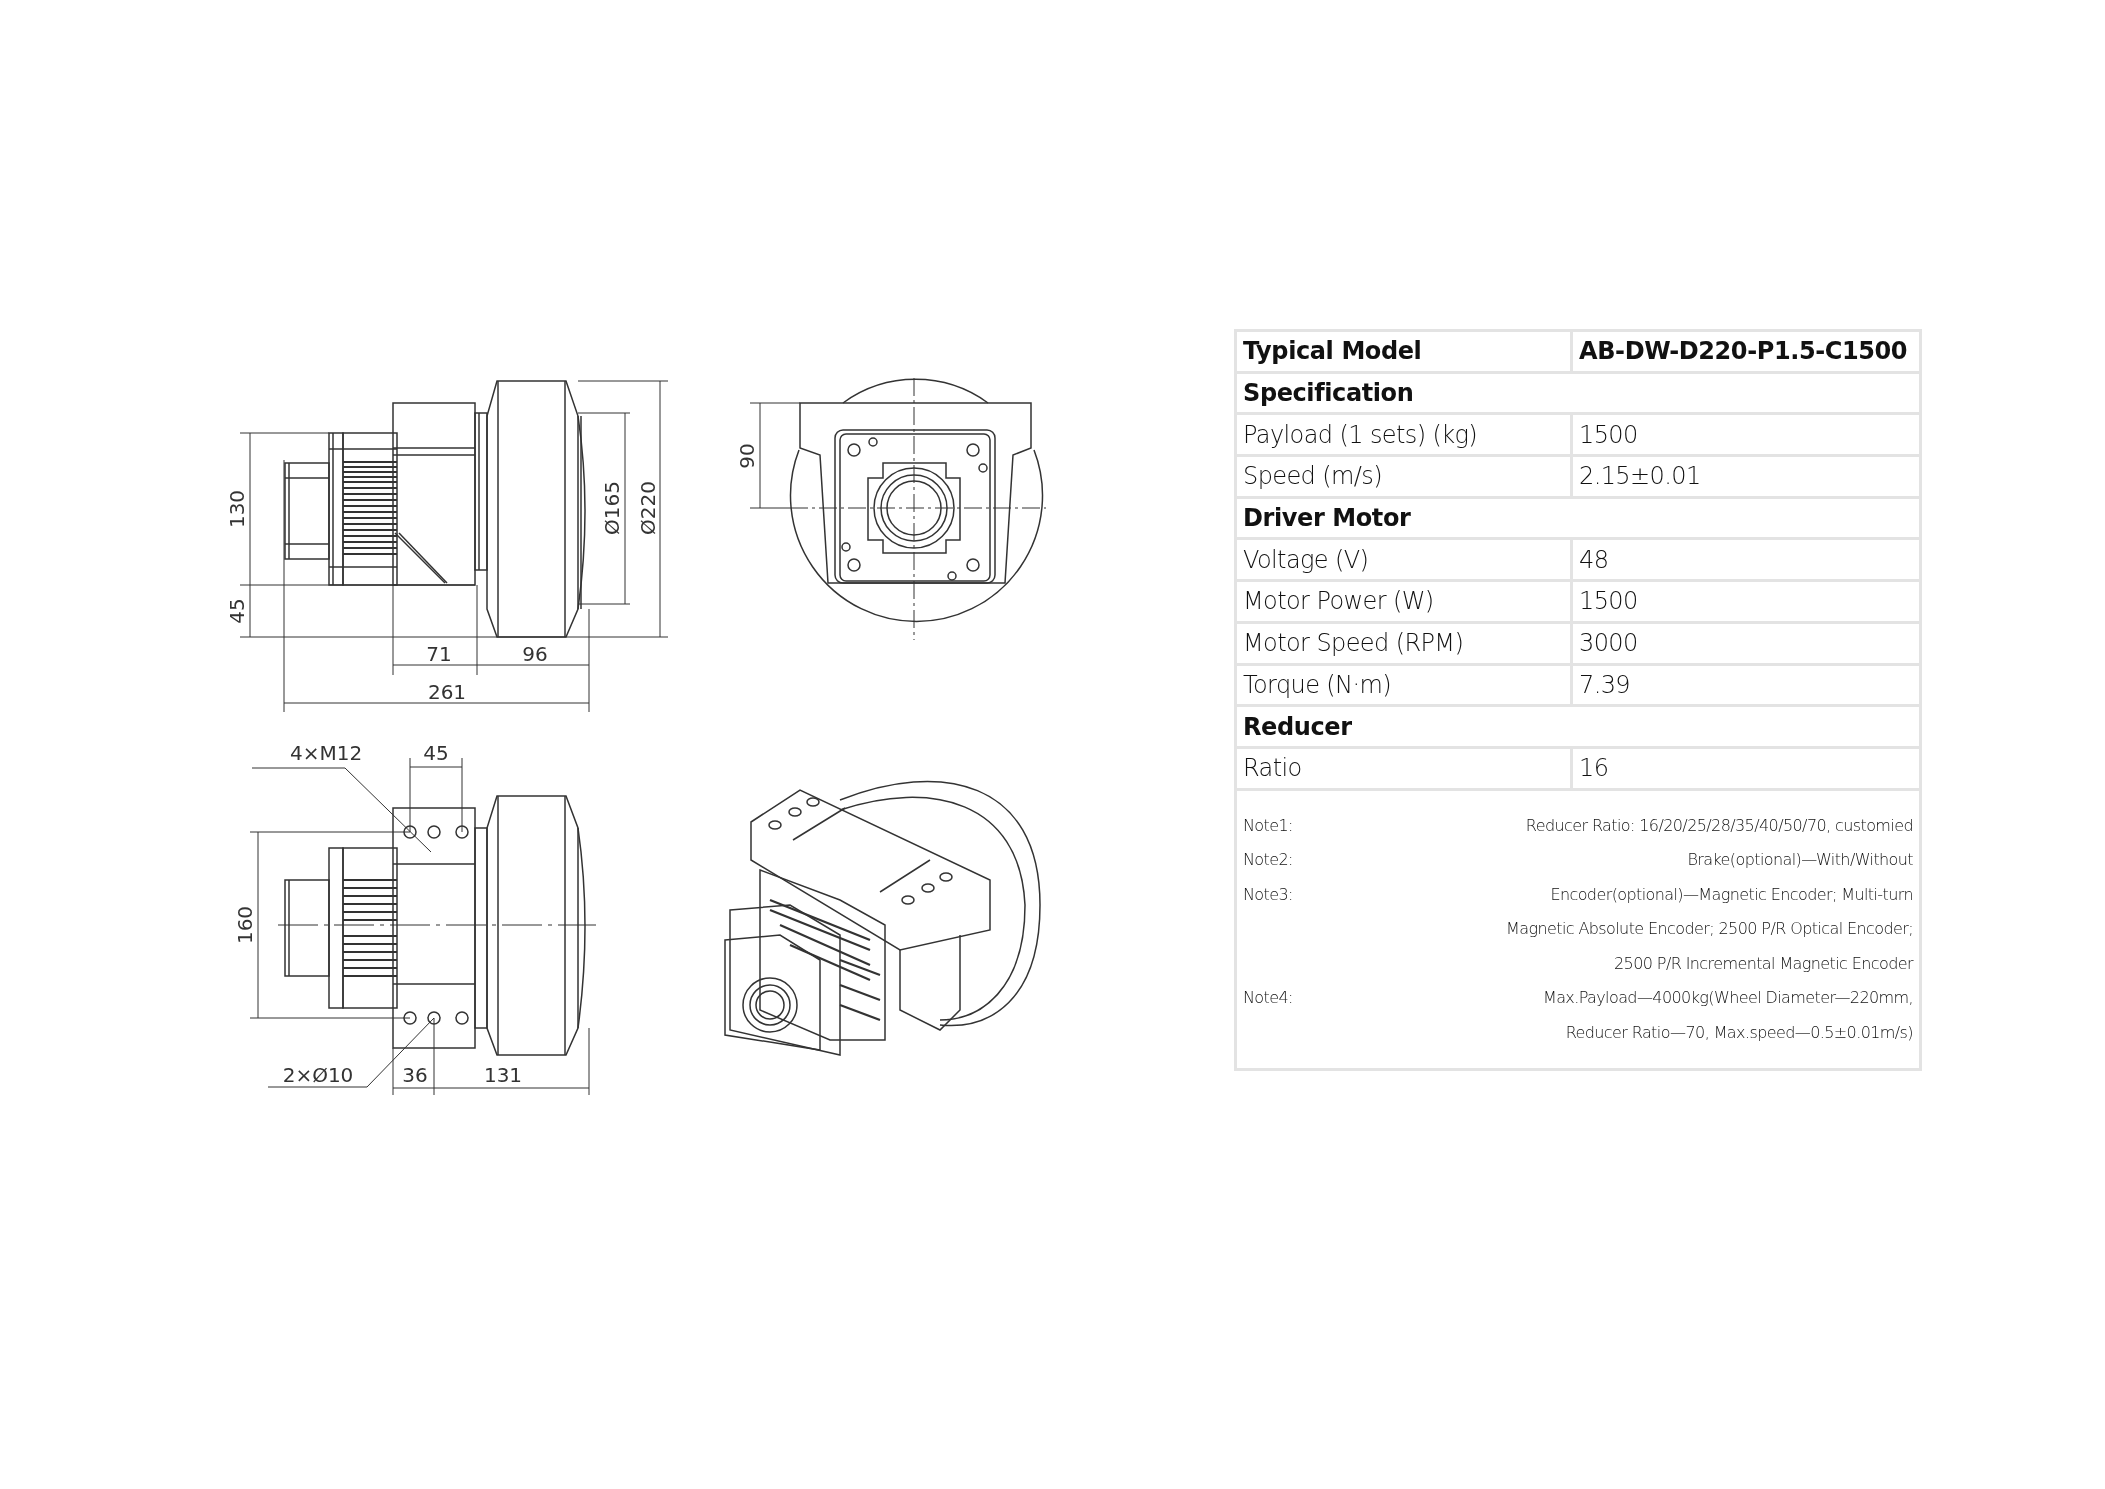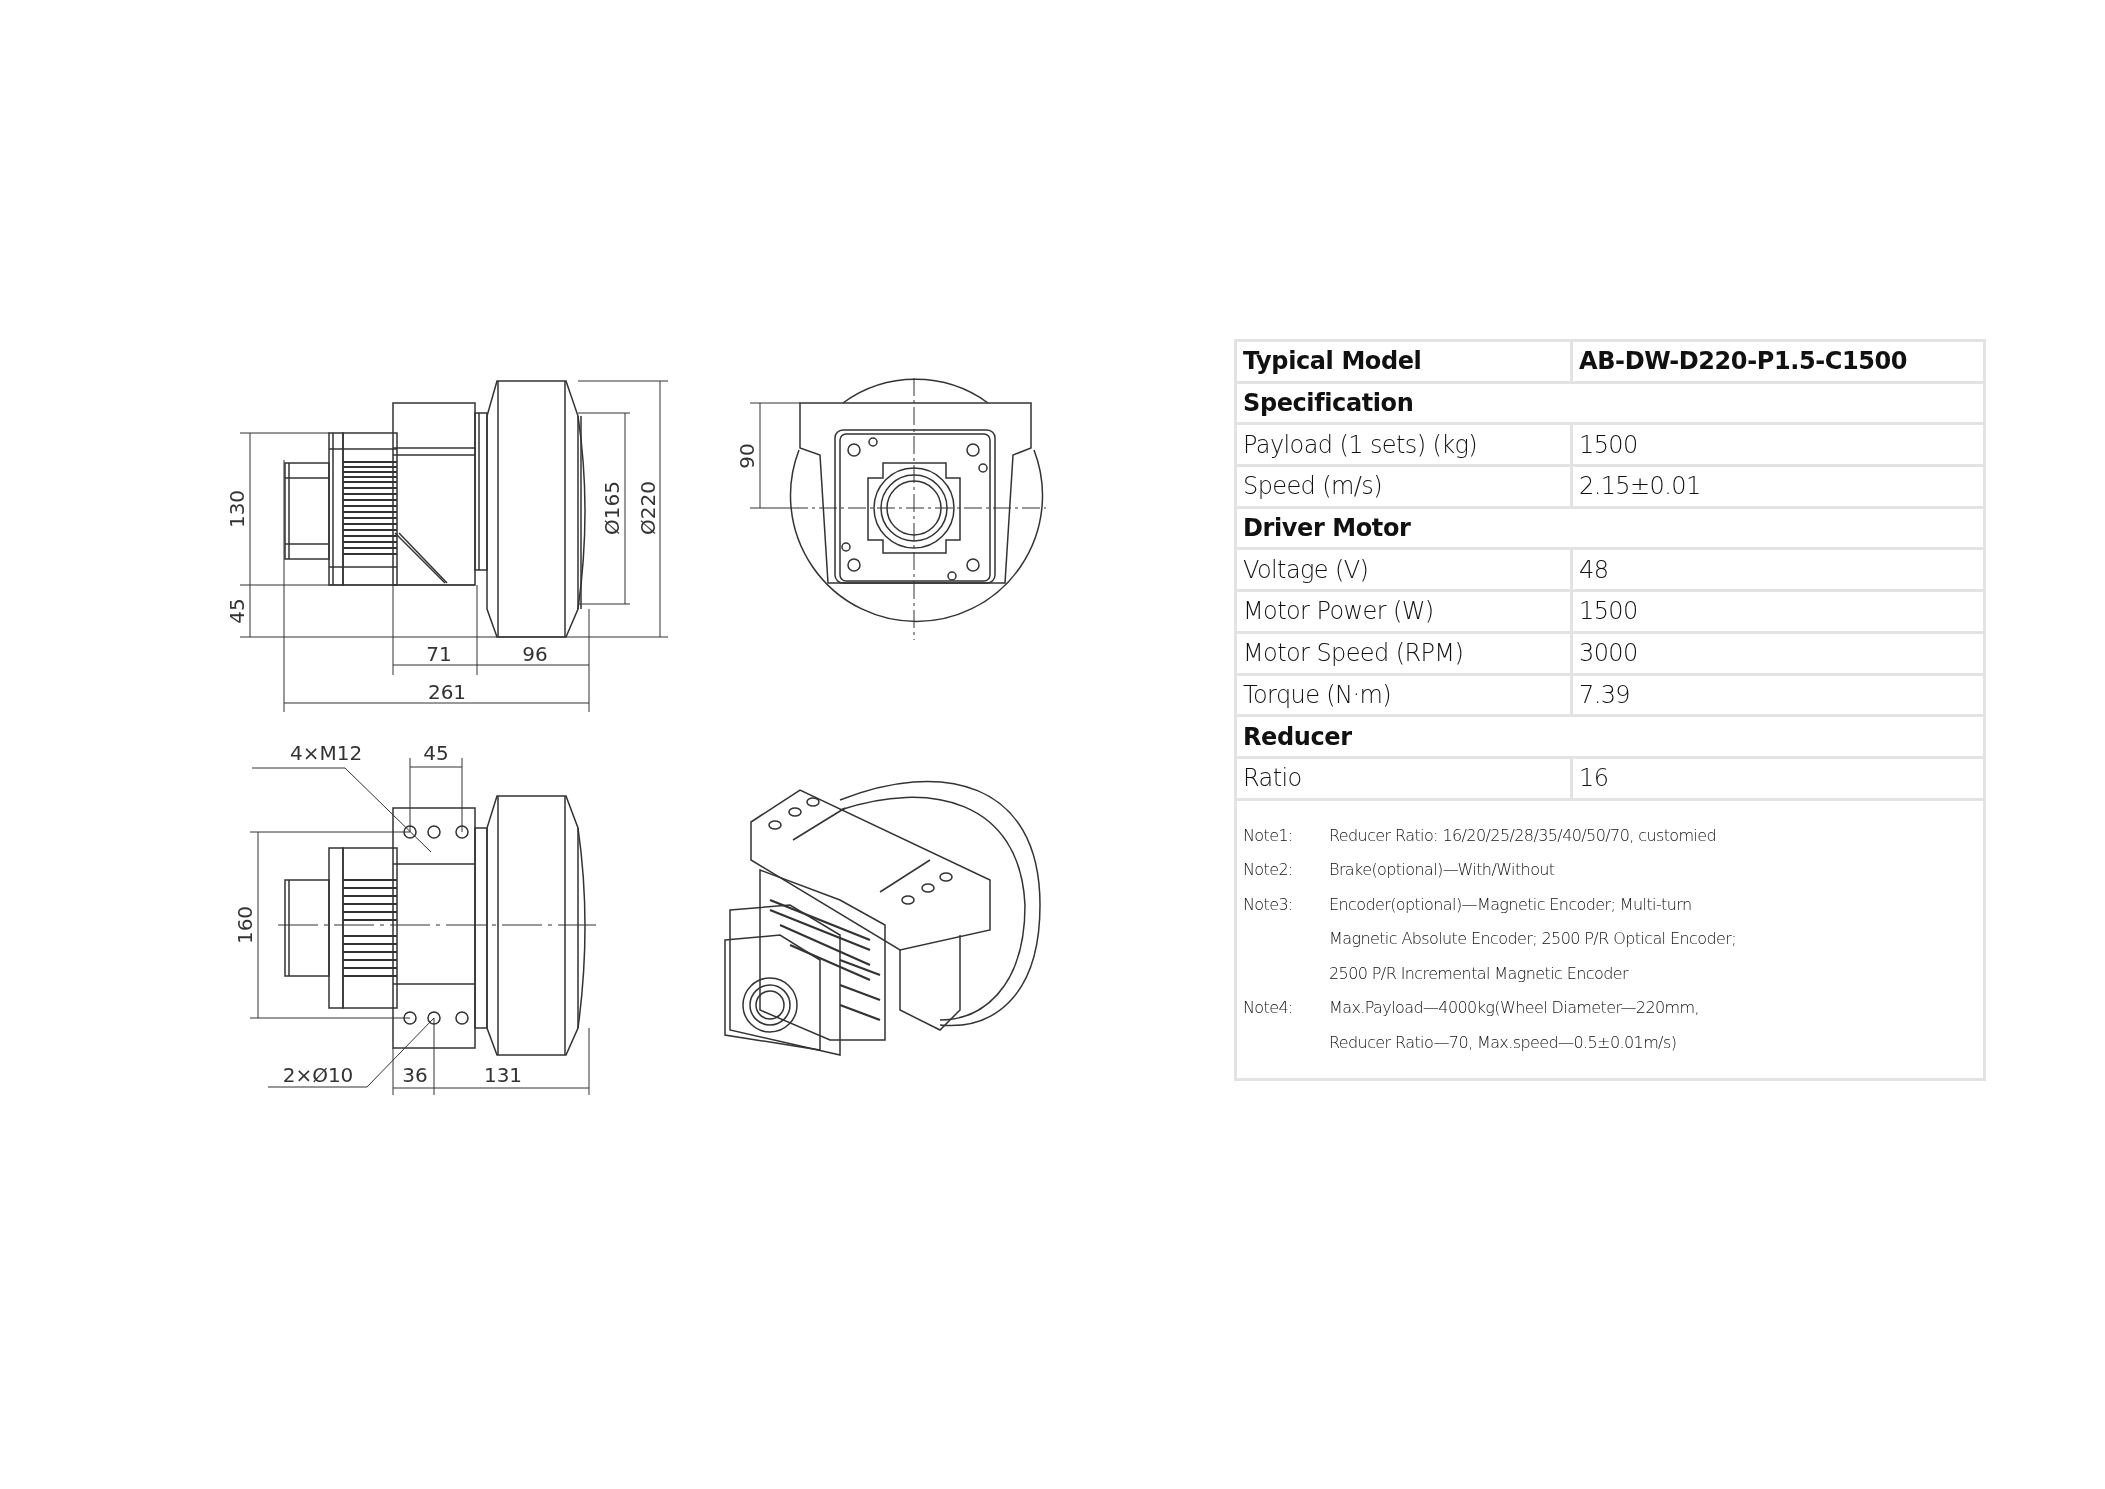--- a/index.html
+++ b/index.html
@@ -2,31 +2,31 @@
 <html><head>
 <meta charset="utf-8">
 <style>
   html, body { margin: 0; padding: 0; background: #ffffff; }
   body { width: 2105px; height: 1489px; position: relative; overflow: hidden;
          font-family: "DejaVu Sans", "Liberation Sans", sans-serif; color: #1a1a1a; }
   .drawing { position: absolute; left: 0; top: 0; width: 1200px; height: 1489px; }
   .drawing svg { position: absolute; left: 0; top: 0; }
   .dim-text { font-family: "DejaVu Sans", sans-serif; font-size: 20px; fill: #333; }
 
-  .spec-table { position: absolute; left: 1234px; top: 339px; width: 752px;
+  .spec-table { position: absolute; left: 1234px; top: 329px; width: 688px;
                 border-collapse: collapse; border: 3px solid #b91c1c; }
   .spec-table td { border: 3px solid #e3e3e3; height: 38.7px; padding: 0 0 0 6px;
                    font-size: 24px; line-height: 1; vertical-align: middle;
                    font-family: "DejaVu Sans", sans-serif; letter-spacing: -0.6px; font-weight: 300; color:#111; }
   .spec-table td.col1 { width: 327px; }
   .spec-table td.bold { font-weight: bold; letter-spacing: -0.4px; }
   .spec-table td.notes { padding: 18px 6px 18px 6px; height: auto; vertical-align: top; }
   .note-row { display: flex; font-size: 16px; line-height: 34.5px; letter-spacing: -0.6px; }
   .note-label { width: 86px; flex: none; }
-  .note-body { flex: 1; }
+  .note-body { flex: 1; text-align: right; }
 </style>
 </head>
 <body>
 
 <div class="drawing">
 <svg width="1200" height="1489" viewBox="0 0 1200 1489" xmlns="http://www.w3.org/2000/svg" stroke="#333" fill="none" stroke-width="1.5">
 
   <g>
 
     <rect x="285" y="463" width="44" height="96"></rect>

